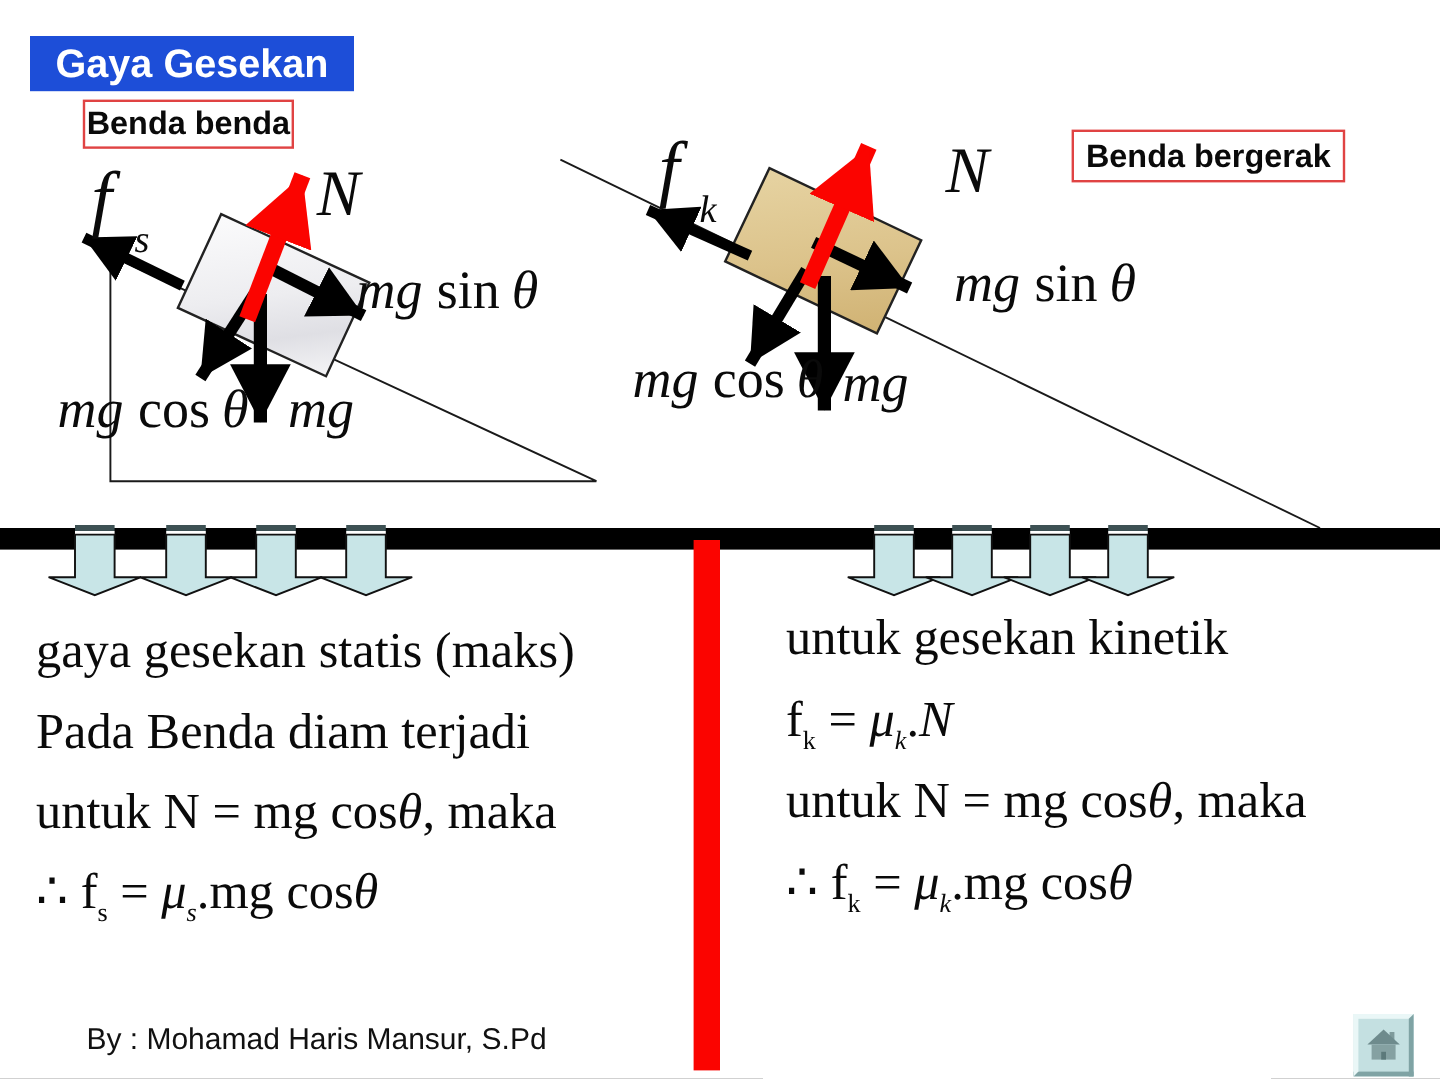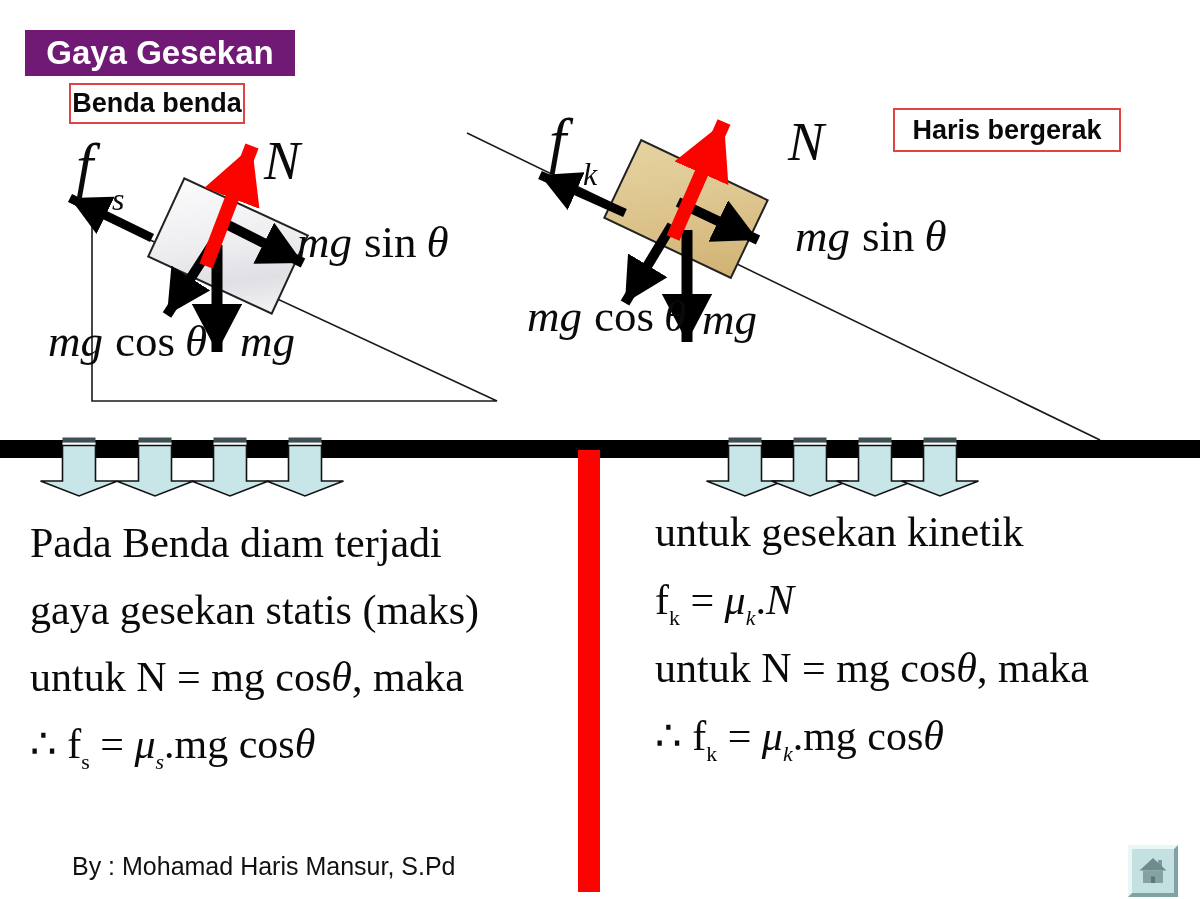--- a/index.html
+++ b/index.html
@@ -1,21 +1,21 @@
 <!DOCTYPE html>
 <html><head>
 <meta charset="utf-8">
 <style>
   html,body{margin:0;padding:0;background:#888;}
   .slide{position:relative;width:1200px;height:899px;background:#ffffff;overflow:hidden;
          font-family:"Liberation Sans",sans-serif;}
   .art{position:absolute;left:0;top:0;width:1200px;height:899px;}
   .art text{font-family:"Liberation Serif","DejaVu Serif",serif;fill:#0a0a0a;}
   .it{font-style:italic;}
-  .title-banner{position:absolute;left:25px;top:30px;width:270px;height:46px;background:#701a75;
+  .title-banner{position:absolute;left:25px;top:30px;width:270px;height:46px;background:#1d4ed8;
     color:#ffffff;font-size:33px;font-weight:bold;text-align:center;line-height:46px;}
   .label-box{position:absolute;background:#ffffff;border:2px solid #e04343;color:#0a0a0a;
     font-weight:bold;font-size:27px;text-align:center;}
   .box-left{left:69px;top:83px;width:172px;height:37px;line-height:37px;}
   .box-right{left:893px;top:108px;width:224px;height:40px;line-height:40px;}
   .textcol{position:absolute;color:#0a0a0a;font-family:"Liberation Serif","DejaVu Serif",serif;
     font-size:42px;white-space:nowrap;}
   .textcol-left{left:30px;top:510px;}
   .textcol-right{left:655px;top:498px;}
   .tl{line-height:67px;height:67px;}
@@ -119,25 +119,25 @@
     <text x="549" y="161" font-size="62" class="it">f</text>
     <text x="583" y="185" font-size="32" class="it">k</text>
     <text x="788" y="160" font-size="54" class="it">N</text>
     <text x="795" y="251" font-size="45"><tspan class="it">mg</tspan><tspan dx="12">sin</tspan><tspan dx="10" class="it">θ</tspan></text>
     <text x="527" y="331" font-size="45"><tspan class="it">mg</tspan><tspan dx="12">cos</tspan><tspan dx="10" class="it">θ</tspan></text>
     <text x="702" y="334" font-size="45" class="it">mg</text>
   </svg>
 
   <div class="title-banner">Gaya Gesekan</div>
   <div class="label-box box-left">Benda benda</div>
-  <div class="label-box box-right">Haris bergerak</div>
+  <div class="label-box box-right">Benda bergerak</div>
 
   <div class="textcol textcol-left">
+    <div class="tl"><span>gaya gesekan statis (maks)</span></div>
     <div class="tl"><span>Pada Benda diam terjadi</span></div>
-    <div class="tl"><span>gaya gesekan statis (maks)</span></div>
     <div class="tl"><span>untuk N = mg cos</span><span class="i">θ</span><span>, maka</span></div>
     <div class="tl"><span>∴ f</span><span class="sub">s</span><span> = </span><span class="i">μ</span><span class="i sub">s</span><span>.mg cos</span><span class="i">θ</span></div>
   </div>
 
   <div class="textcol textcol-right">
     <div class="tl"><span>untuk gesekan kinetik</span></div>
     <div class="tl"><span>f</span><span class="sub">k</span><span> = </span><span class="i">μ</span><span class="i sub">k</span><span>.</span><span class="i">N</span></div>
     <div class="tl"><span>untuk N = mg cos</span><span class="i">θ</span><span>, maka</span></div>
     <div class="tl"><span>∴ f</span><span class="sub">k</span><span> = </span><span class="i">μ</span><span class="i sub">k</span><span>.mg cos</span><span class="i">θ</span></div>
   </div>

